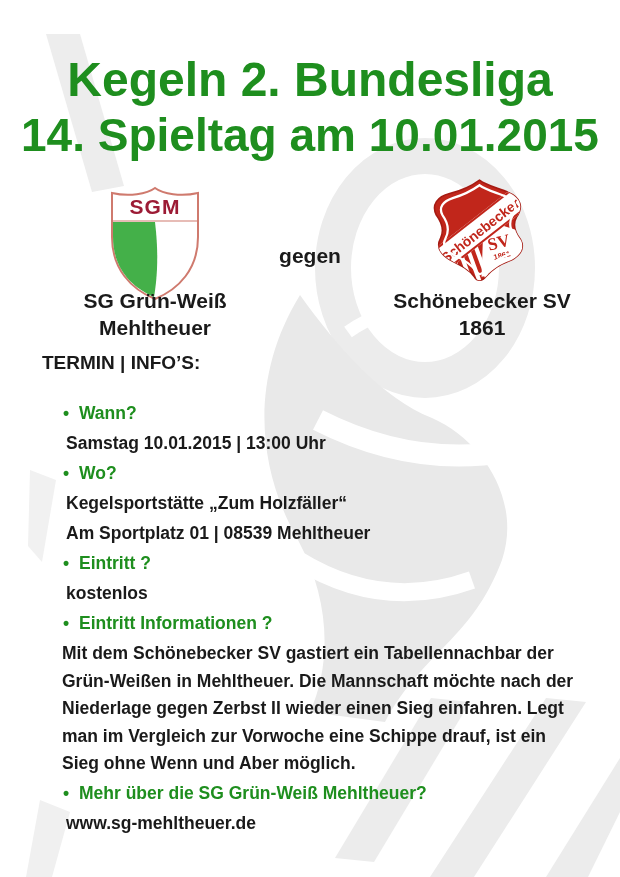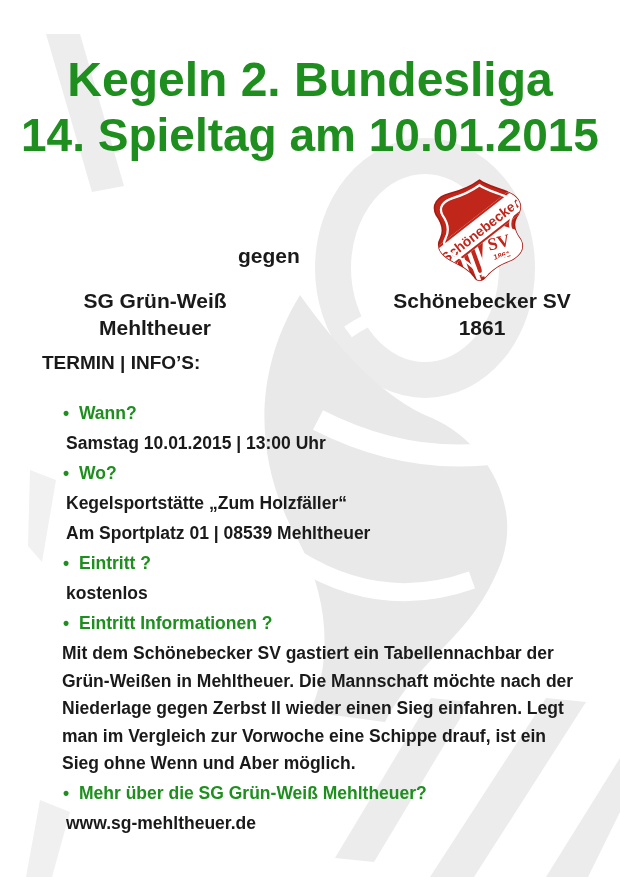--- a/index.html
+++ b/index.html
@@ -11,21 +11,21 @@
   .content{position:absolute;top:0;left:0;width:620px;height:877px;z-index:1;}
 
   .title{position:absolute;left:0;width:620px;text-align:center;color:#1e8e1e;line-height:1.0;}
   .title.l1{top:56px;font-size:48px;letter-spacing:0px;}
   .title.l2{top:112px;font-size:46px;}
 
   .logo{position:absolute;}
   .logo.sgm{left:104px;top:183px;}
   .logo.sb{left:426px;top:176px;}
 
-  .versus{position:absolute;left:238px;top:244px;width:100px;font-size:21px;}
+  .versus{position:absolute;left:260px;top:244px;width:100px;text-align:center;font-size:21px;}
 
   .teamname{position:absolute;width:220px;text-align:center;font-size:21px;line-height:27px;}
   .teamname.home{left:45px;top:287px;}
   .teamname.away{left:372px;top:287px;}
 
   .info{position:absolute;left:42px;top:352px;width:548px;}
   .info-heading{font-size:19px;margin-bottom:24px;}
   .bullet-row{display:flex;align-items:baseline;color:#1e8e1e;font-size:17.5px;padding:5px 0 4px 0;}
   .bullet-dot{width:16px;margin-left:21px;color:#1e8e1e;}
   .value-line{margin-left:24px;font-size:17.5px;padding:5px 0 4px 0;}
@@ -50,20 +50,28 @@
     <polygon points="546,877 588,877 620,812 620,758" fill="#ececec"></polygon>
     <polygon points="30,470 56,480 42,562 28,546" fill="#f1f1f1"></polygon>
     <polygon points="40,800 70,812 52,877 26,877" fill="#f0f0f0"></polygon>
   </svg>
 
   <div class="content">
 
     <div class="title l1">Kegeln 2. Bundesliga</div>
     <div class="title l2">14. Spieltag am 10.01.2015</div>
 
+    <div class="logo sgm">
+      <svg width="102" height="118" viewBox="0 0 100 118">
+        <path d="M50,5 C42,11 24,14 7,10 L7,54 C7,86 26,106 50,116 C74,106 93,86 93,54 L93,10 C76,14 58,11 50,5 Z" fill="#ffffff" stroke="#cf7a6e" stroke-width="2"></path>
+        <line x1="8" y1="38" x2="92" y2="38" stroke="#cf7a6e" stroke-width="1.2"></line>
+        <path d="M8,39 L50,39 C54,72 52,96 49,114 C26,104 8,85 8,54 Z" fill="#44b049"></path>
+        <text x="50" y="31" text-anchor="middle" font-size="21" font-weight="bold" letter-spacing="1" fill="#9c1b35" font-family="Liberation Sans, sans-serif">SGM</text>
+      </svg>
+    </div>
 
     <div class="logo sb">
       <svg width="108" height="108" viewBox="0 0 105 105">
         <defs>
           <clipPath id="sbclip">
             <path d="M52,4 C60,10 72,12 80,16 C92,21 95,30 88,40 C84,47 86,54 92,62
                      C97,71 90,79 80,83 C72,86 64,91 58,98 C55,102 50,103 47,98
                      C42,91 34,87 26,83 C16,78 9,70 14,61 C18,53 16,46 10,38
                      C5,28 11,20 23,17 C35,14 44,10 52,4 Z"></path>
           </clipPath>

